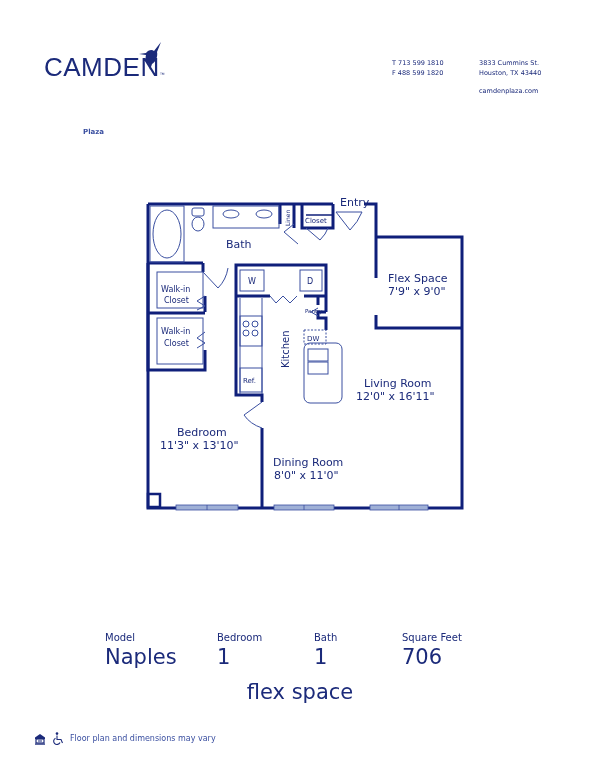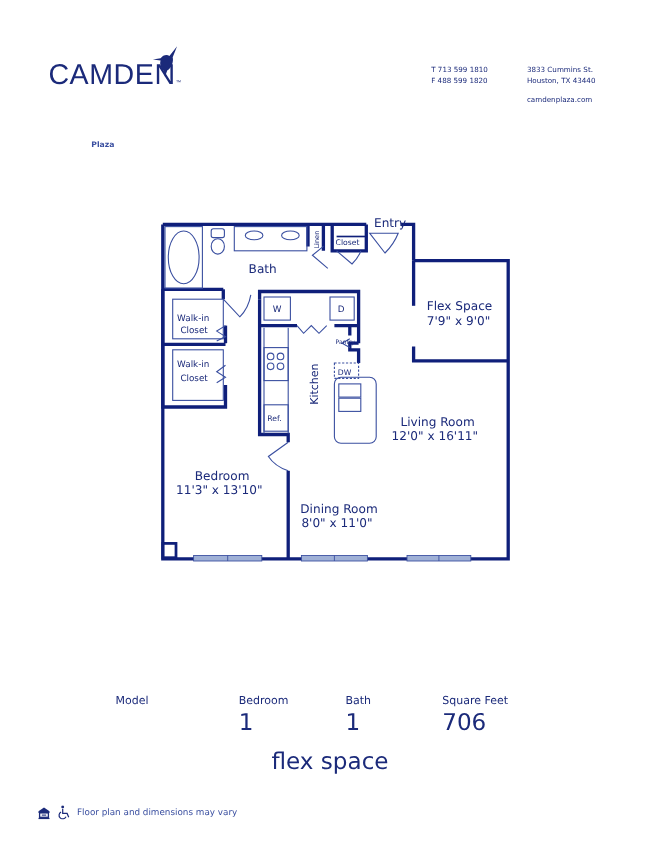--- a/index.html
+++ b/index.html
@@ -150,20 +150,21 @@
   <text x="273" y="466" font-size="11">Dining Room</text>
   <text x="274" y="479" font-size="11">8'0" x 11'0"</text>
   <text x="248" y="284" font-size="8">W</text>
   <text x="307" y="284" font-size="8">D</text>
   <text x="307" y="341" font-size="7">DW</text>
   <text x="243" y="383" font-size="7">Ref.</text>
 </svg>
 
 <div class="info" style="left:105px;width:80px;">
   <div class="lbl">Model</div>
+  <div class="val">Naples</div>
 </div>
 <div class="info" style="left:217px;width:80px;">
   <div class="lbl">Bedroom</div>
   <div class="val">1</div>
 </div>
 <div class="info" style="left:314px;width:60px;">
   <div class="lbl">Bath</div>
   <div class="val">1</div>
 </div>
 <div class="info" style="left:402px;width:90px;">

